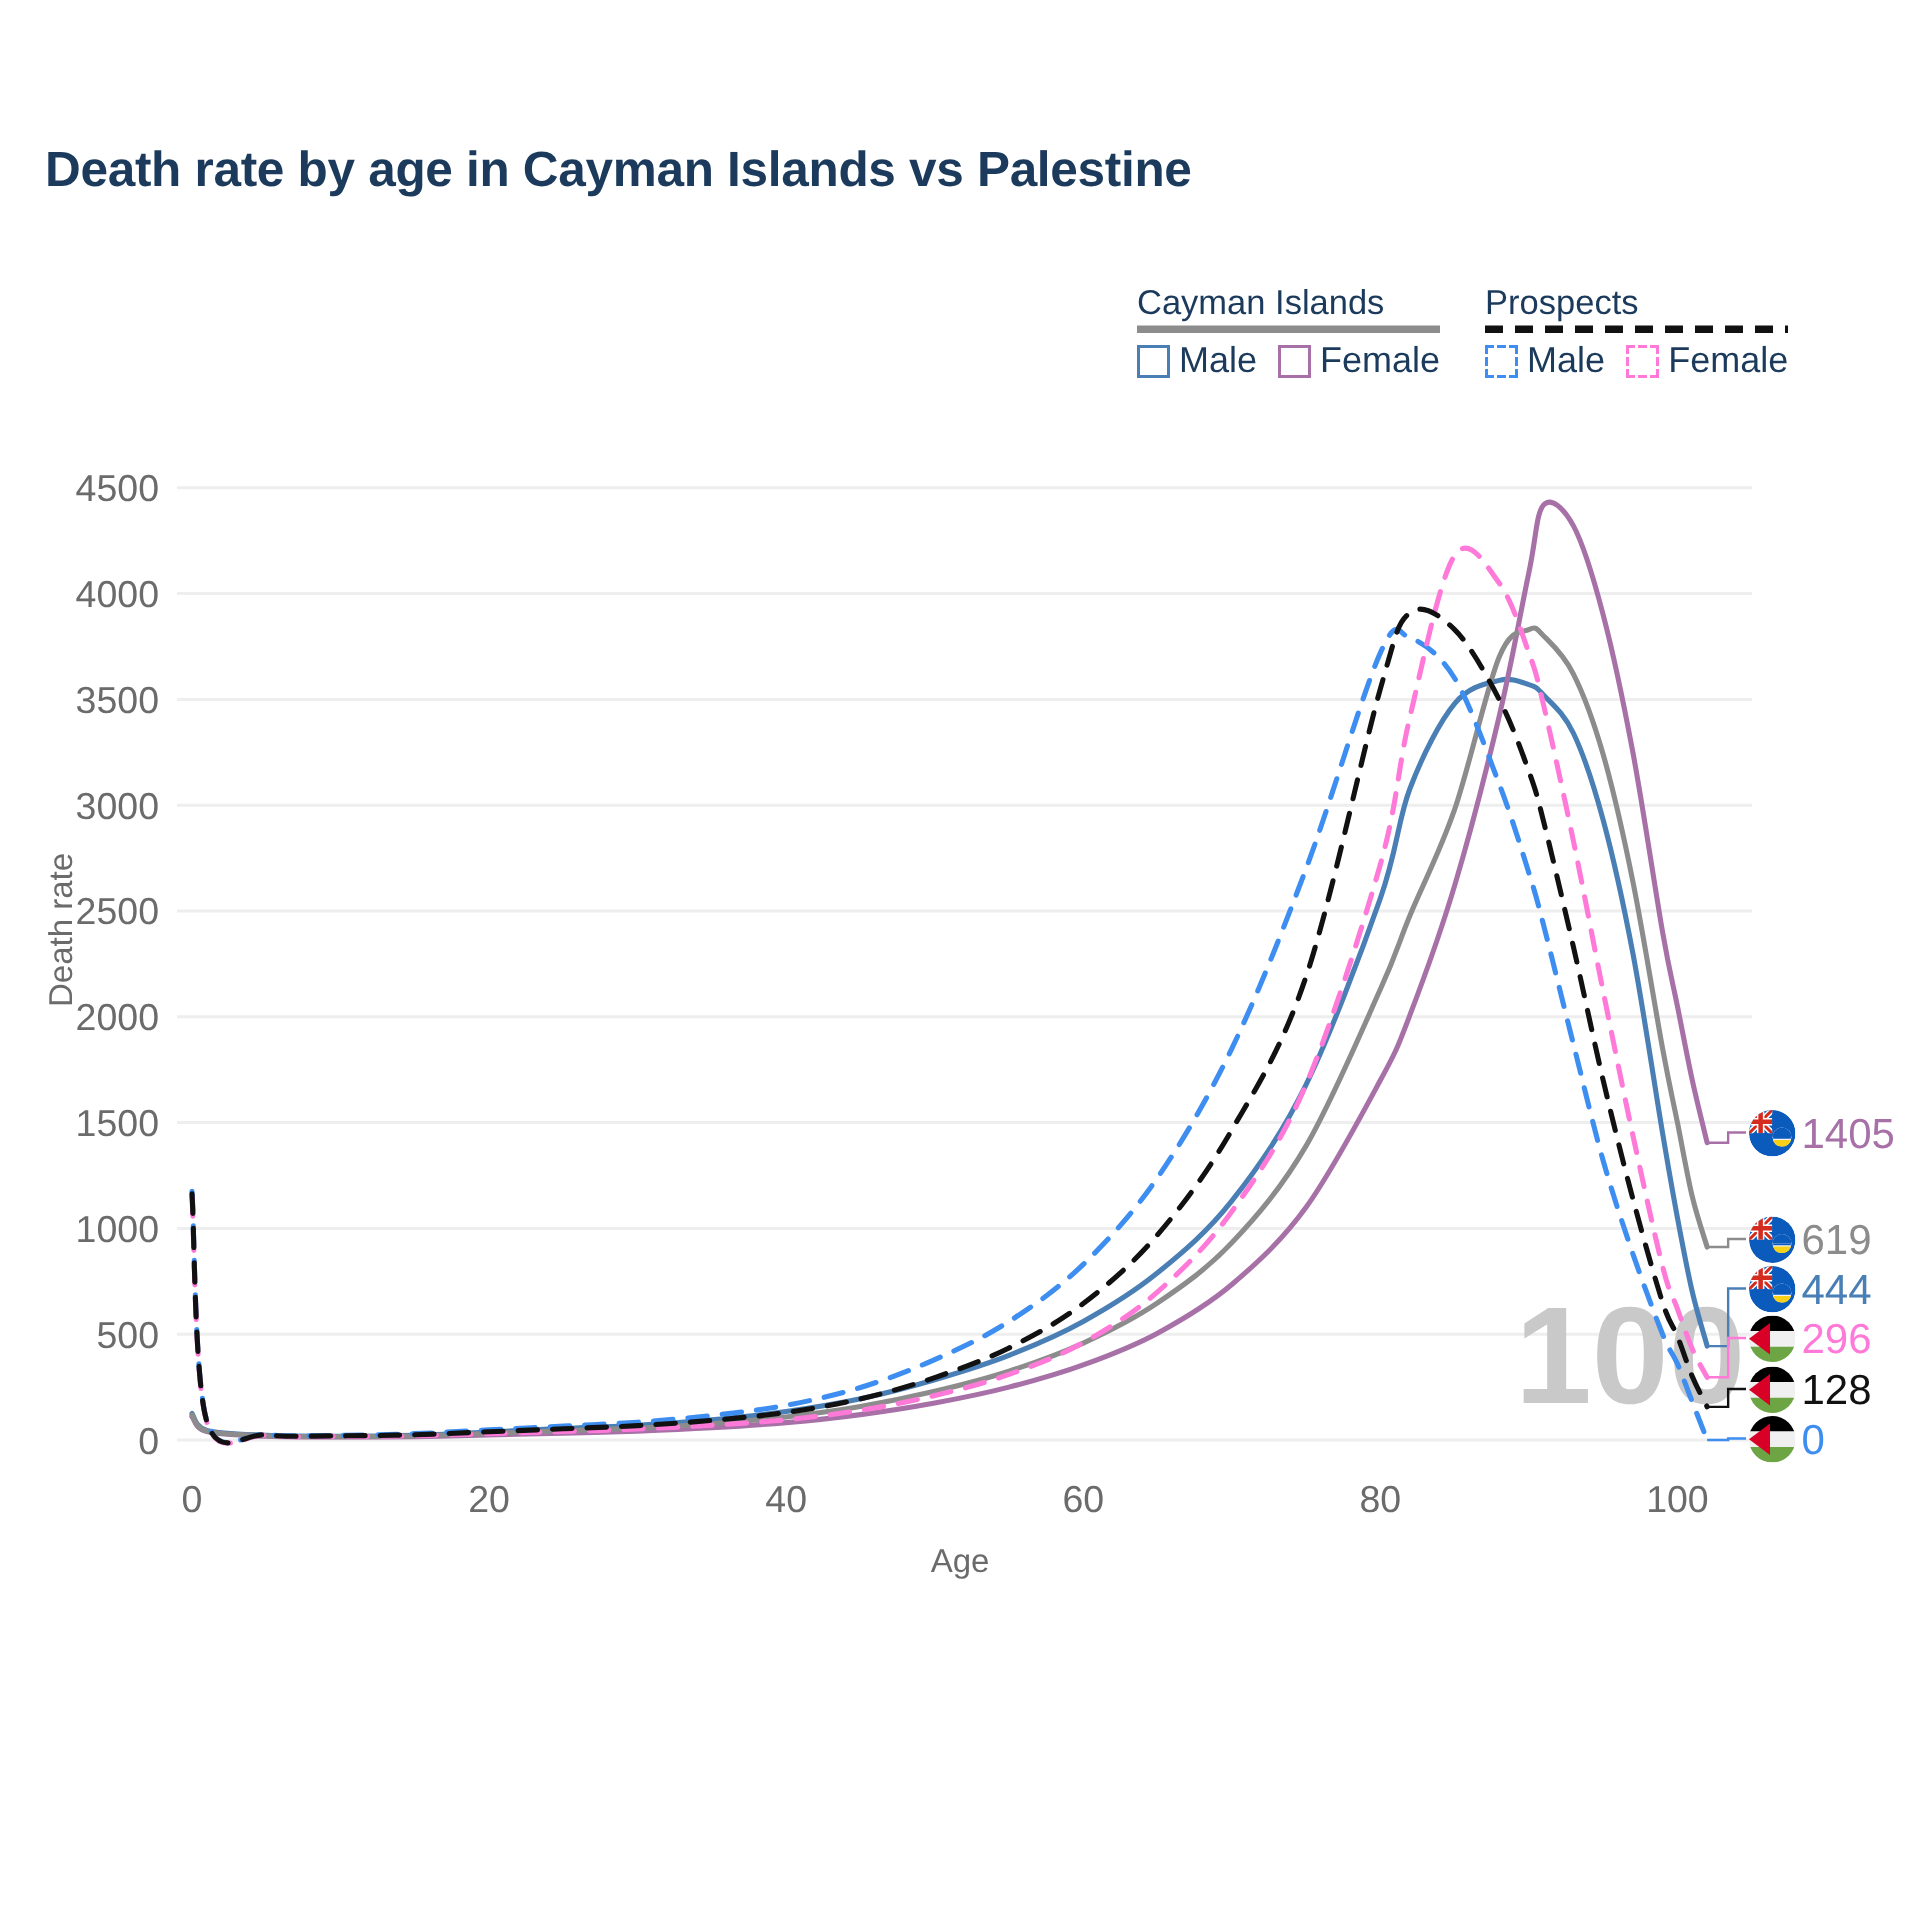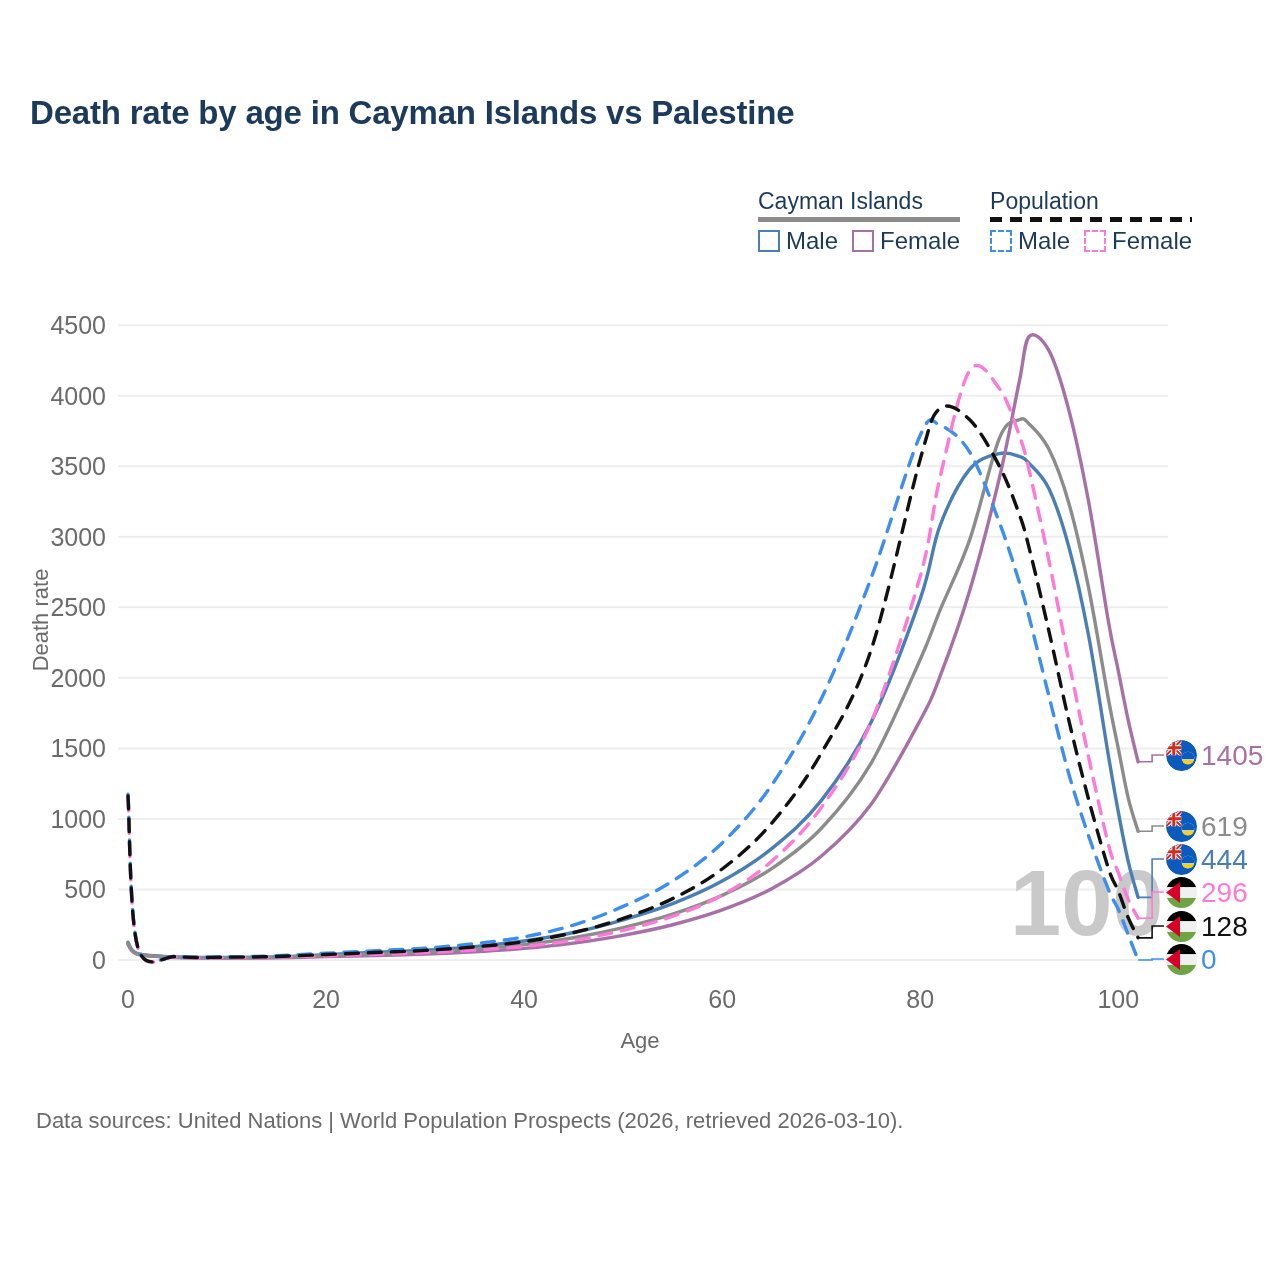--- a/index.html
+++ b/index.html
@@ -74,21 +74,21 @@
           <span class="legend-label">Male</span>
         </div>
         <div class="legend-item">
           <span class="swatch s-purple"></span>
           <span class="legend-label">Female</span>
         </div>
       </div>
     </div>
 
     <div class="legend-group">
-      <div class="legend-group-title">Population</div>
+      <div class="legend-group-title">Prospects</div>
       <div class="rule dashed"></div>
       <div class="legend-items">
         <div class="legend-item">
           <span class="swatch d-blue"></span>
           <span class="legend-label">Male</span>
         </div>
         <div class="legend-item">
           <span class="swatch d-pink"></span>
           <span class="legend-label">Female</span>
         </div>
@@ -255,16 +255,15 @@
  <path d="M0 20.7h31V31H0z" fill="#6da544"></path>
  <path d="M0 10.3h31v10.4H0z" fill="#f0f0f0"></path>
  <path d="M0 15.5L14 5v21z" fill="#d80027"></path>
 </svg>
         </span>
         <span class="endval" style="color: rgb(61, 142, 240);">0</span>
       </div>
     </div>
 
   <div class="footer">
-    <div>Data sources: United Nations | World Population Prospects (2026, retrieved 2026-03-10).</div>
   </div>
 
 </div>
 
 </body></html>

